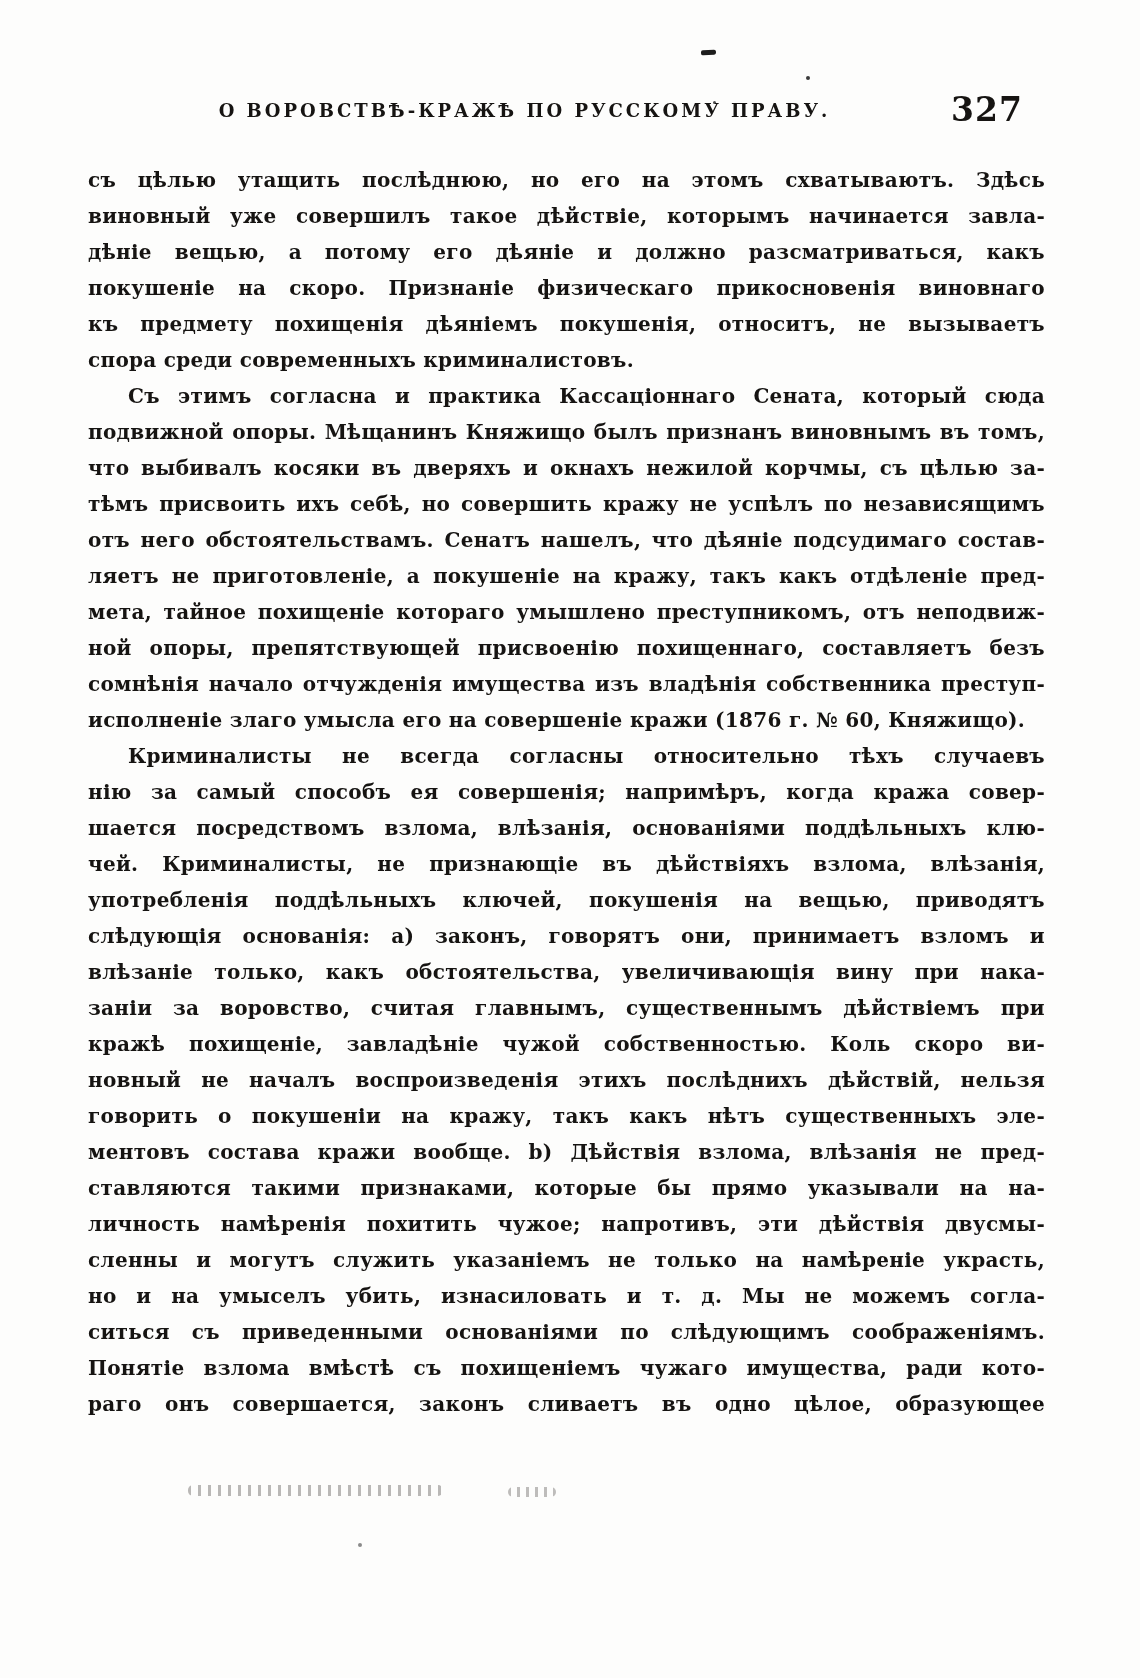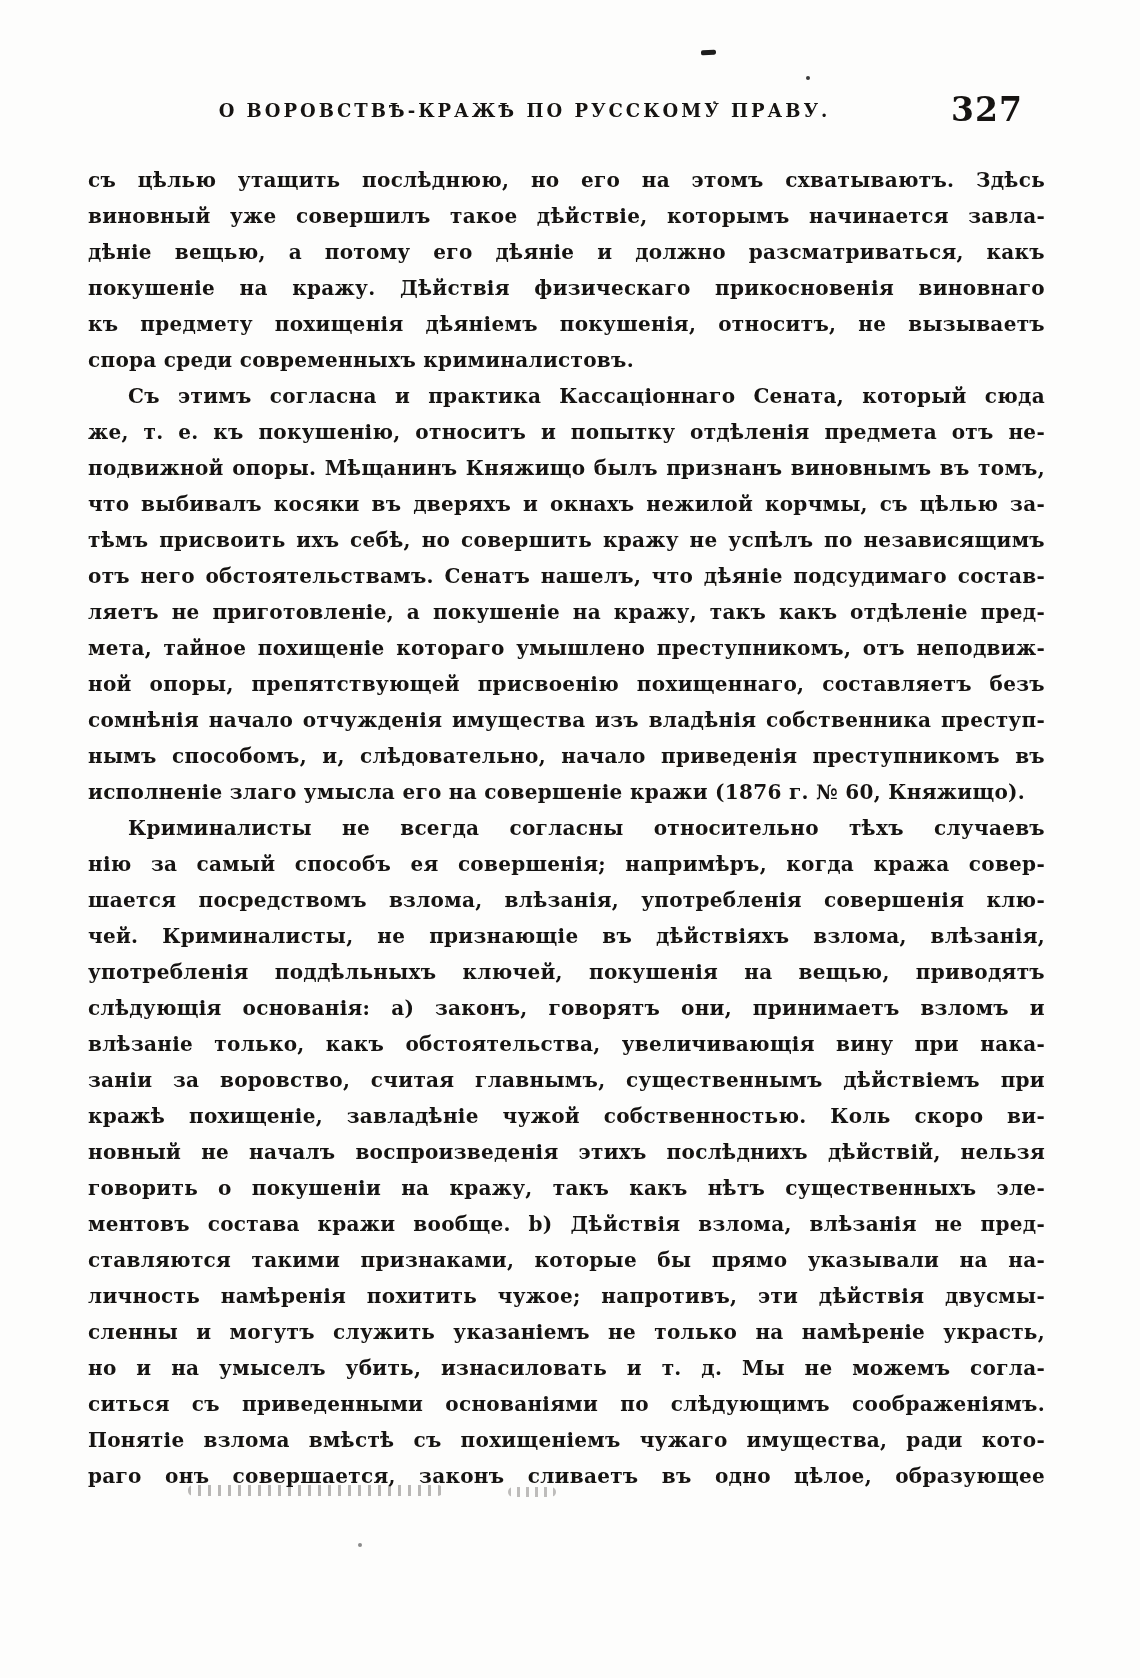--- a/index.html
+++ b/index.html
@@ -93,38 +93,36 @@
 
   <header class="running-head">
     <span class="head-title">О ВОРОВСТВѢ-КРАЖѢ ПО РУССКОМУ ПРАВУ.</span>
     <span class="page-num">327</span>
   </header>
 
   <main class="body-text">
       <div class="line">съ цѣлью утащить послѣднюю, но его на этомъ схватываютъ. Здѣсь</div>
       <div class="line">виновный уже совершилъ такое дѣйствіе, которымъ начинается завла-</div>
       <div class="line">дѣніе вещью, а потому его дѣяніе и должно разсматриваться, какъ</div>
-      <div class="line">покушеніе на кражу. Дѣйствія физическаго прикосновенія виновнаго</div>
+      <div class="line">покушеніе на скоро. Признаніе физическаго прикосновенія виновнаго</div>
       <div class="line">къ предмету похищенія дѣяніемъ покушенія, относитъ, не вызываетъ</div>
       <div class="line nojust">спора среди современныхъ криминалистовъ.</div>
       <div class="line indent">Съ этимъ согласна и практика Кассаціоннаго Сената, который сюда</div>
-      <div class="line">же, т. е. къ покушенію, относитъ и попытку отдѣленія предмета отъ не-</div>
       <div class="line">подвижной опоры. Мѣщанинъ Княжищо былъ признанъ виновнымъ въ томъ,</div>
       <div class="line">что выбивалъ косяки въ дверяхъ и окнахъ нежилой корчмы, съ цѣлью за-</div>
       <div class="line">тѣмъ присвоить ихъ себѣ, но совершить кражу не успѣлъ по независящимъ</div>
       <div class="line">отъ него обстоятельствамъ. Сенатъ нашелъ, что дѣяніе подсудимаго состав-</div>
       <div class="line">ляетъ не приготовленіе, а покушеніе на кражу, такъ какъ отдѣленіе пред-</div>
       <div class="line">мета, тайное похищеніе котораго умышлено преступникомъ, отъ неподвиж-</div>
       <div class="line">ной опоры, препятствующей присвоенію похищеннаго, составляетъ безъ</div>
       <div class="line">сомнѣнія начало отчужденія имущества изъ владѣнія собственника преступ-</div>
-      <div class="line">нымъ способомъ, и, слѣдовательно, начало приведенія преступникомъ въ</div>
       <div class="line nojust">исполненіе злаго умысла его на совершеніе кражи (1876 г. № 60, Княжищо).</div>
       <div class="line indent">Криминалисты не всегда согласны относительно тѣхъ случаевъ</div>
       <div class="line">нію за самый способъ ея совершенія; напримѣръ, когда кража совер-</div>
-      <div class="line">шается посредствомъ взлома, влѣзанія, употребленія совершенія клю-</div>
+      <div class="line">шается посредствомъ взлома, влѣзанія, основаніями поддѣльныхъ клю-</div>
       <div class="line">чей. Криминалисты, не признающіе въ дѣйствіяхъ взлома, влѣзанія,</div>
       <div class="line">употребленія поддѣльныхъ ключей, покушенія на вещью, приводятъ</div>
       <div class="line">слѣдующія основанія: а) законъ, говорятъ они, принимаетъ взломъ и</div>
       <div class="line">влѣзаніе только, какъ обстоятельства, увеличивающія вину при нака-</div>
       <div class="line">заніи за воровство, считая главнымъ, существеннымъ дѣйствіемъ при</div>
       <div class="line">кражѣ похищеніе, завладѣніе чужой собственностью. Коль скоро ви-</div>
       <div class="line">новный не началъ воспроизведенія этихъ послѣднихъ дѣйствій, нельзя</div>
       <div class="line">говорить о покушеніи на кражу, такъ какъ нѣтъ существенныхъ эле-</div>
       <div class="line">ментовъ состава кражи вообще. b) Дѣйствія взлома, влѣзанія не пред-</div>
       <div class="line">ставляются такими признаками, которые бы прямо указывали на на-</div>

